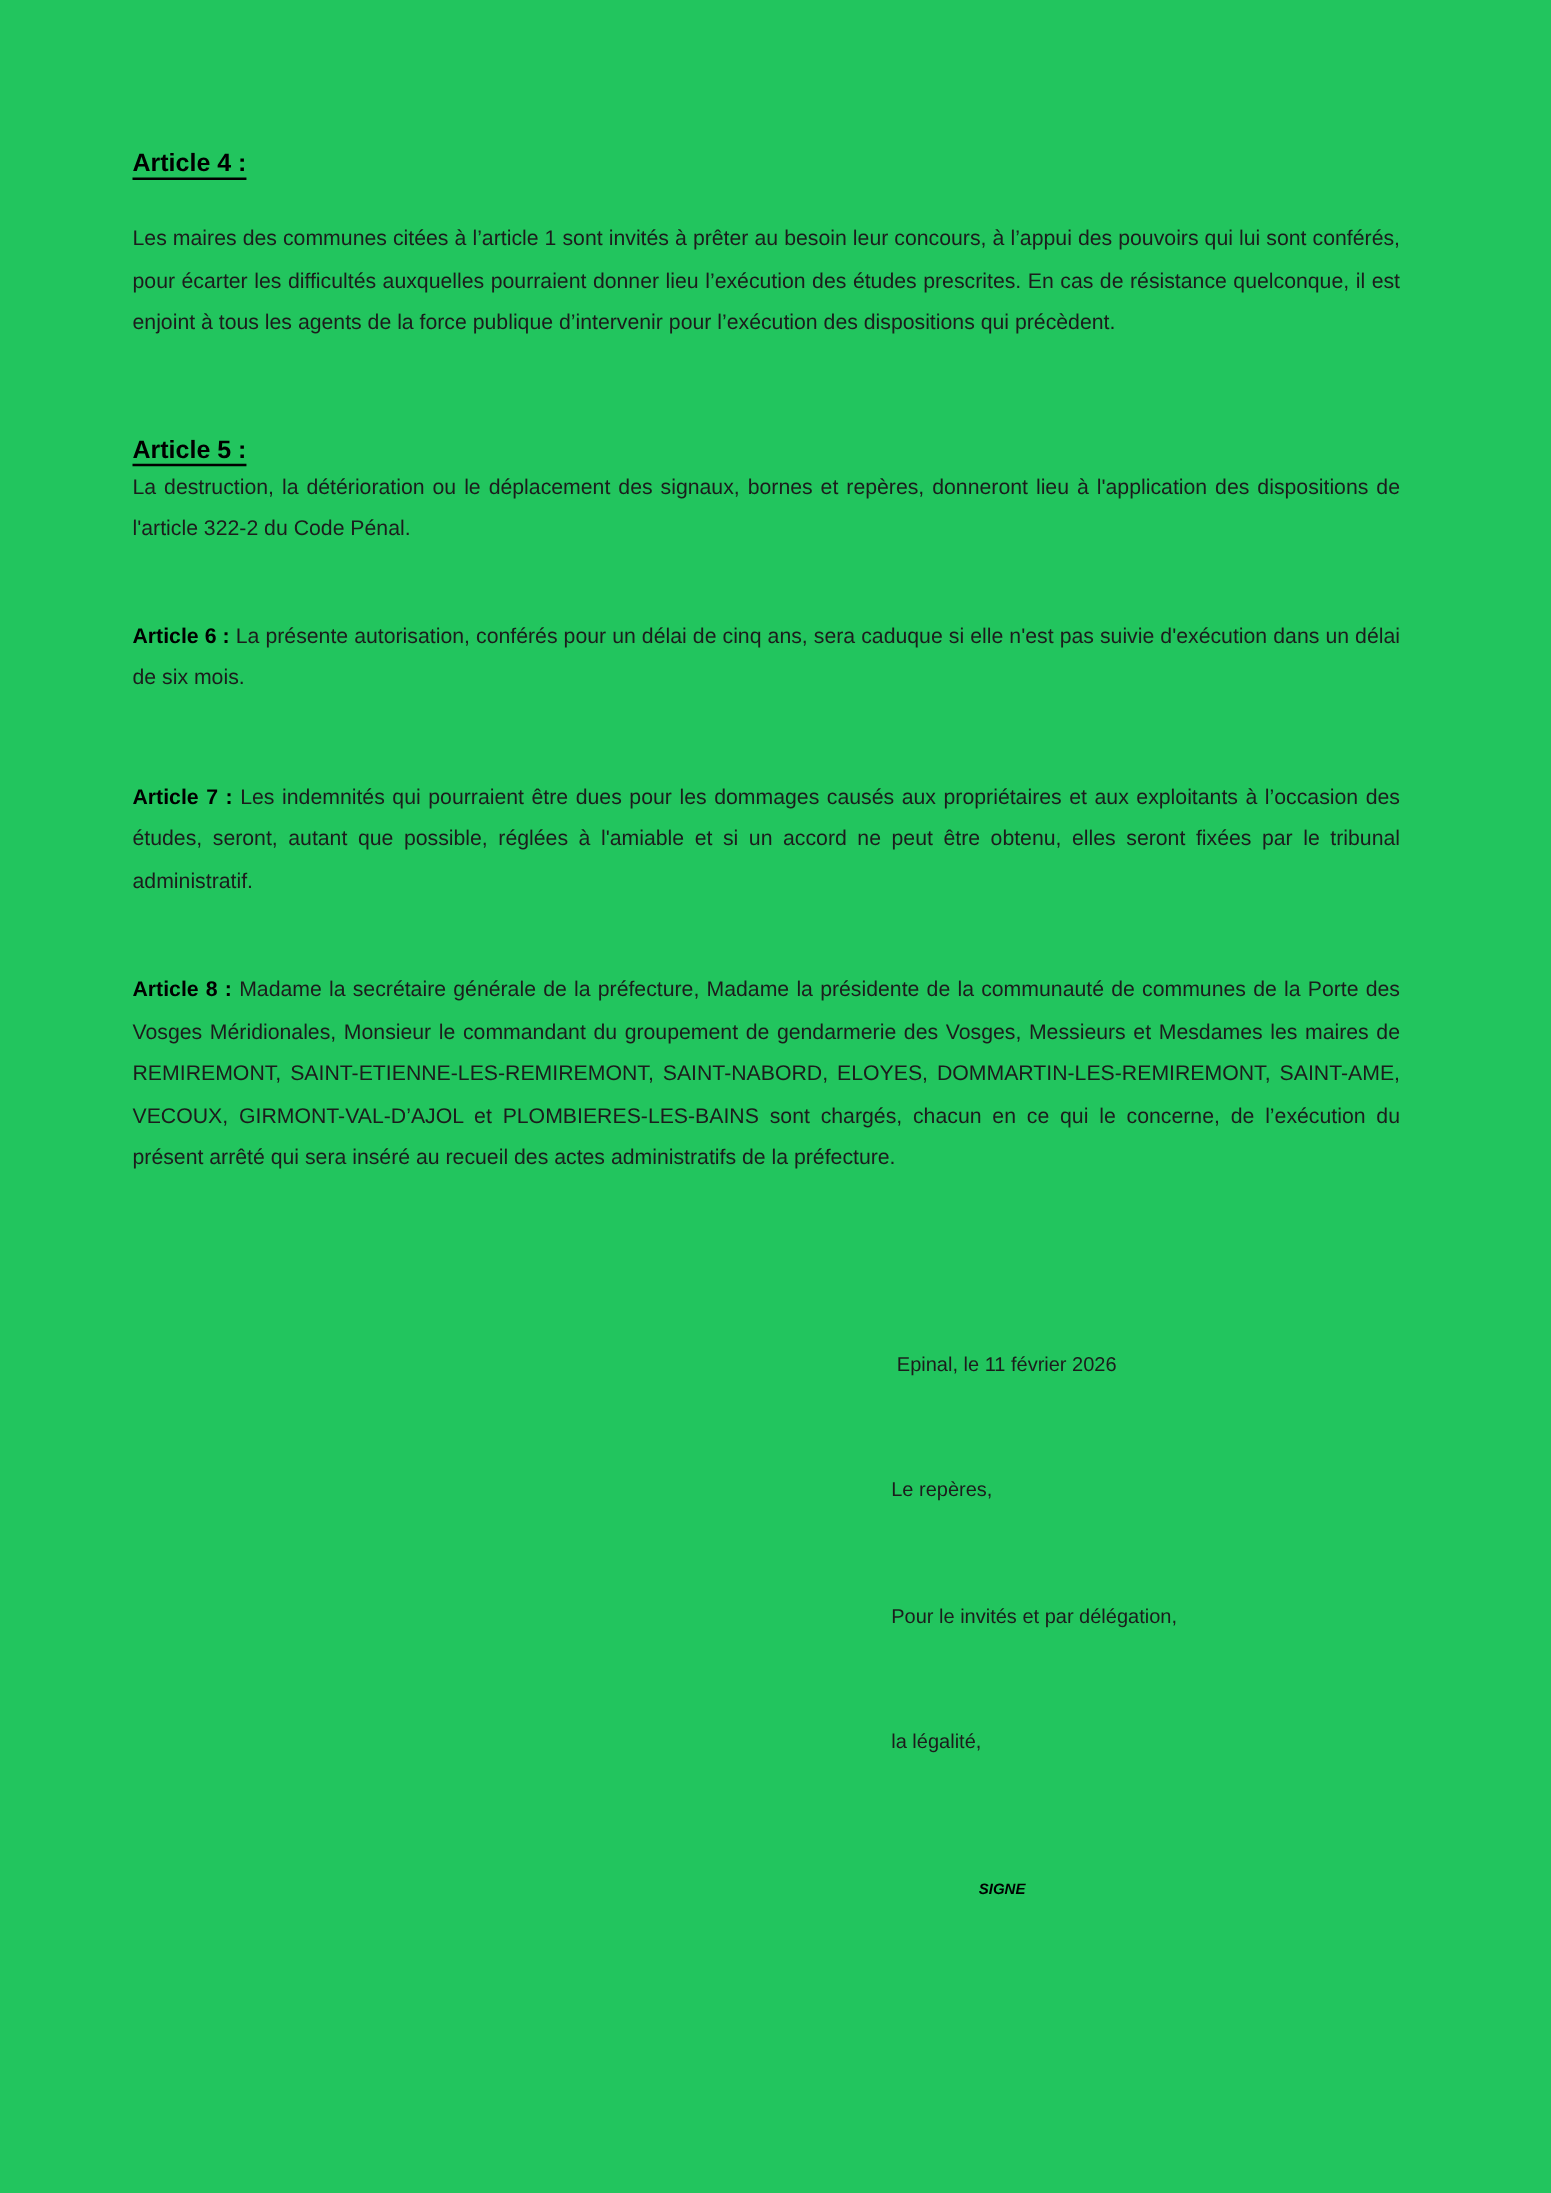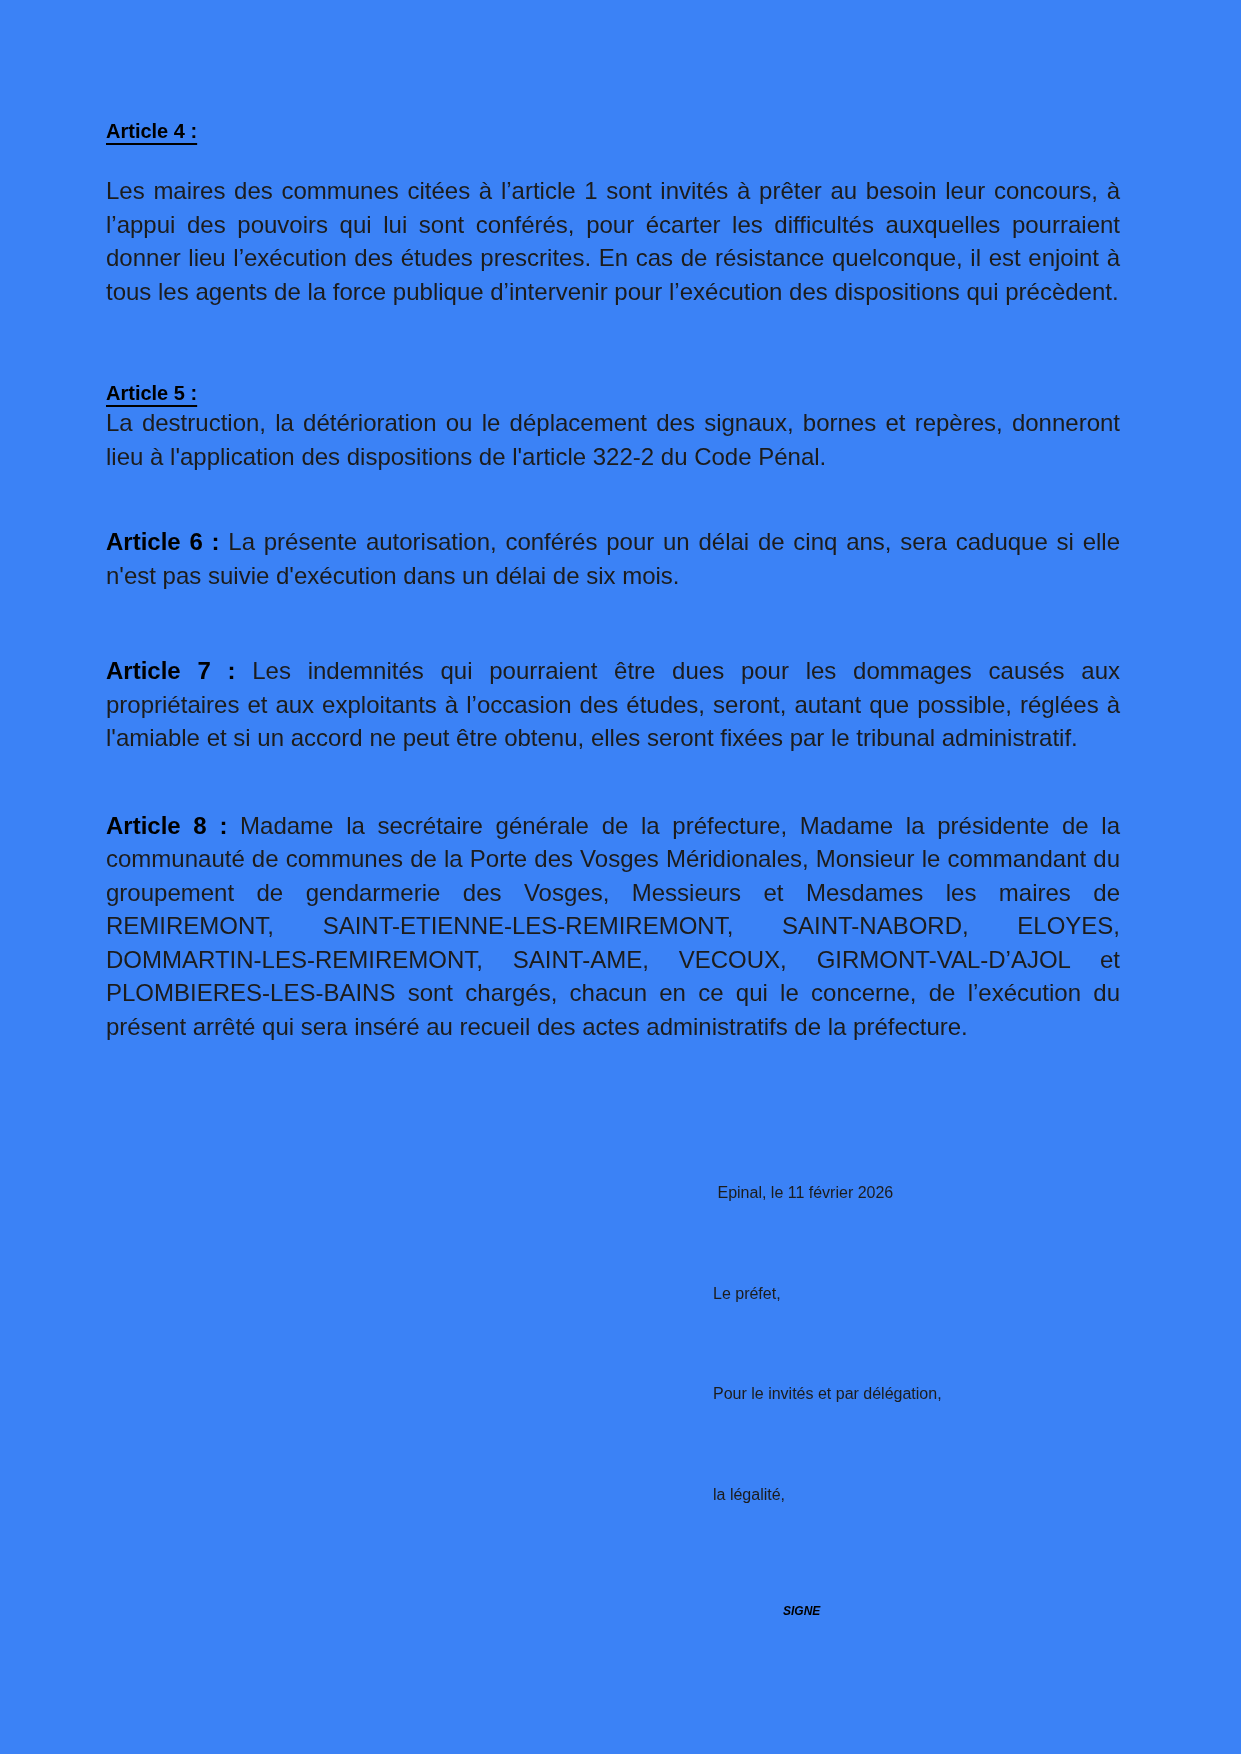--- a/index.html
+++ b/index.html
@@ -4,21 +4,21 @@
 <style>
   html, body {
     margin: 0;
     padding: 0;
     background: #ffffff;
   }
   .page {
     position: relative;
     width: 1241px;
     height: 1754px;
-    background: #3b82f6;
+    background: #22c55e;
     overflow: hidden;
     font-family: "Liberation Sans", "DejaVu Sans", sans-serif;
     color: #1c1c1c;
   }
   .content {
     position: absolute;
     left: 106px;
     top: 0;
     width: 1014px;
   }
@@ -32,21 +32,21 @@
     line-height: 26px;
   }
   .art-heading-inline {
     font-weight: 700;
     color: #000000;
     text-decoration-thickness: 2px;
     text-underline-offset: 5px;
   }
   .body-par {
     margin: 0;
-    font-size: 24px;
+    font-size: 17px;
     line-height: 33.5px;
     text-align: justify;
     color: #1c1c1c;
   }
   #a4h { margin-top: 118px; }
   #a4p { margin-top: 30px; }
   #a5h { margin-top: 72px; }
   #a5p { }
   #a6p { margin-top: 52px; }
   #a7p { margin-top: 62px; }
@@ -81,21 +81,21 @@
     <p class="body-par" id="a5p">La destruction, la détérioration ou le déplacement des signaux, bornes et repères, donneront lieu à l'application des dispositions de l'article 322-2 du Code Pénal.</p>
 
     <p class="body-par" id="a6p"><span class="art-heading-inline">Article 6&nbsp;:</span><span> La présente autorisation, conférés pour un délai de cinq ans, sera caduque si elle n'est pas suivie d'exécution dans un délai de six mois.</span></p>
 
     <p class="body-par" id="a7p"><span class="art-heading-inline">Article 7&nbsp;:</span><span> Les indemnités qui pourraient être dues pour les dommages causés aux propriétaires et aux exploitants à l’occasion des études, seront, autant que possible, réglées à l'amiable et si un accord ne peut être obtenu, elles seront fixées par le tribunal administratif.</span></p>
 
     <p class="body-par" id="a8p"><span class="art-heading-inline">Article 8&nbsp;:</span><span> Madame la secrétaire générale de la préfecture, Madame la présidente de la communauté de communes de la Porte des Vosges Méridionales, Monsieur le commandant du groupement de gendarmerie des Vosges, Messieurs et Mesdames les maires de REMIREMONT, SAINT-ETIENNE-LES-REMIREMONT, SAINT-NABORD, ELOYES, DOMMARTIN-LES-REMIREMONT, SAINT-AME, VECOUX, GIRMONT-VAL-D’AJOL et PLOMBIERES-LES-BAINS sont chargés, chacun en ce qui le concerne, de l’exécution du présent arrêté qui sera inséré au recueil des actes administratifs de la préfecture.</span></p>
 
     <div class="sig-block">
       <div> Epinal, le 11 février 2026</div>
-      <div>Le préfet,</div>
+      <div>Le repères,</div>
       <div>Pour le invités et par délégation,</div>
       <div>la légalité,</div>
     </div>
 
     <div class="signed">SIGNE</div>
 
   </div>
 </div>
 
 </body></html>

